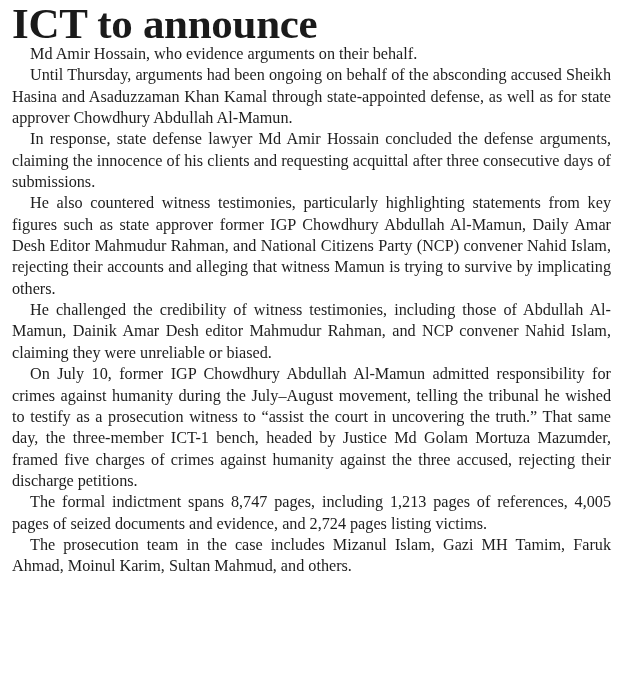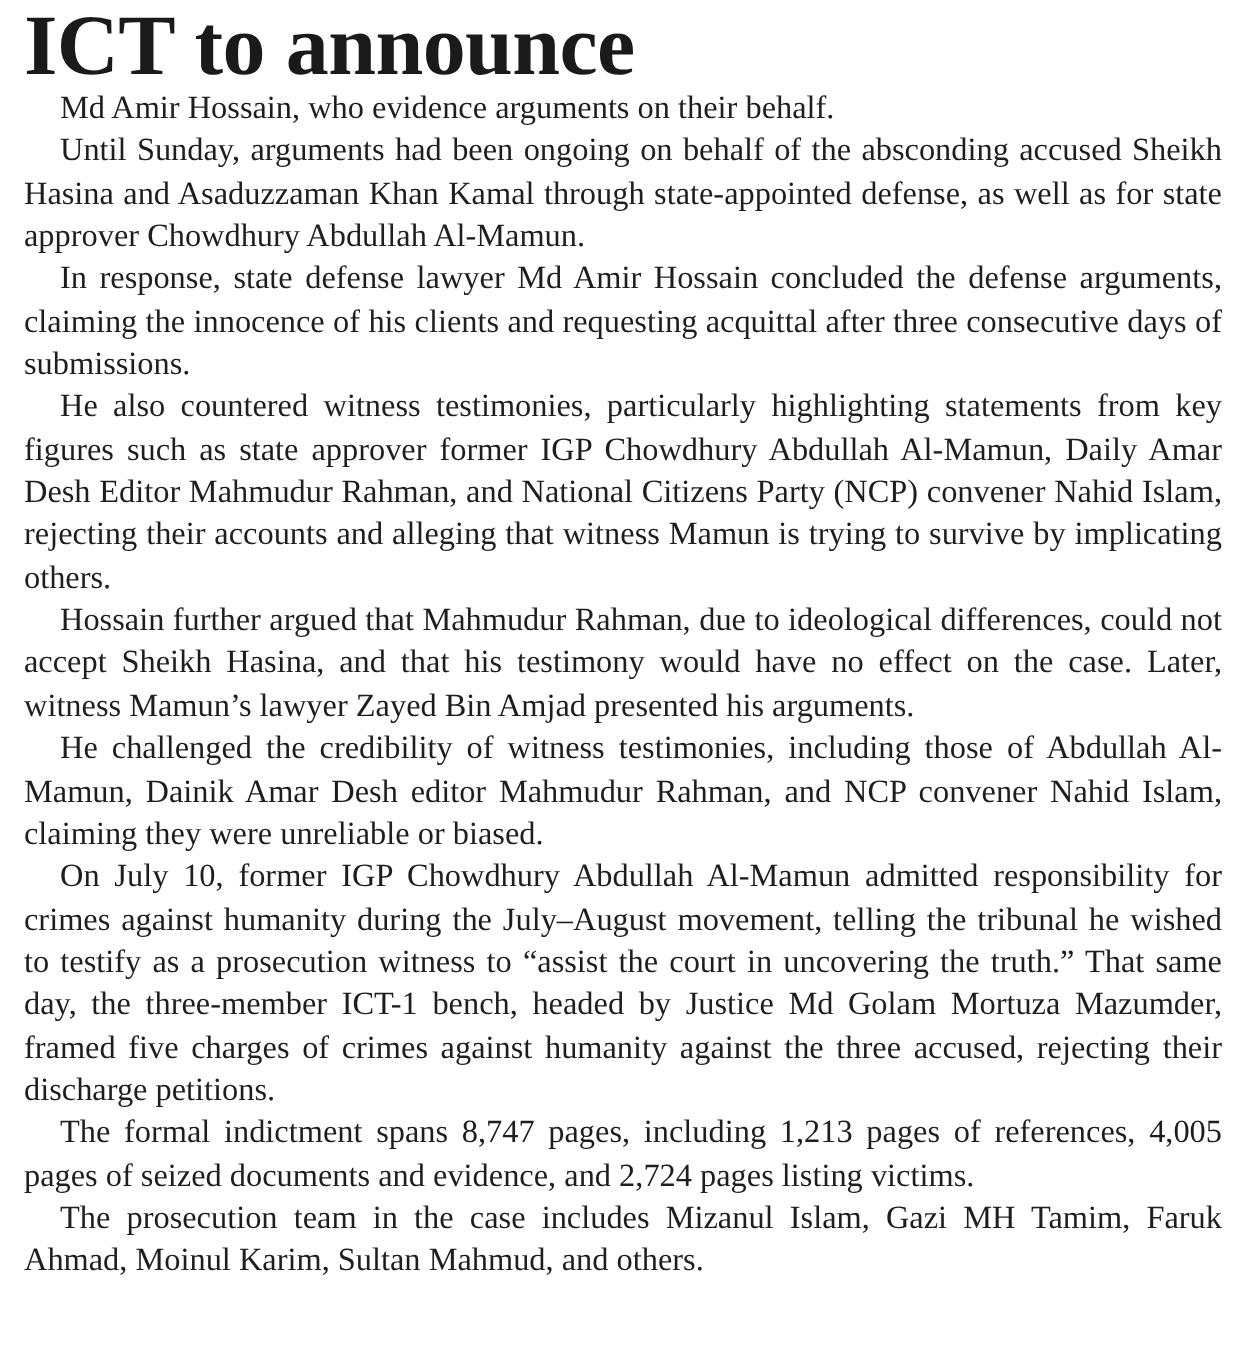--- a/index.html
+++ b/index.html
@@ -45,22 +45,21 @@
       text-indent: 18px;
     }
   </style>
 </head>
 <body>
 
 <div class="article">
   <h1 class="headline">ICT to announce</h1>
   <div class="body-text">
     <p style="text-indent:18px">Md Amir Hossain, who evidence arguments on their behalf.</p>
-    <p>Until Sunday, arguments had been ongoing on behalf of the absconding accused Sheikh Hasina and Asaduzzaman Khan Kamal through state-appointed defense, as well as for state approver Chowdhury Abdullah Al-Mamun.</p>
+    <p>Until Thursday, arguments had been ongoing on behalf of the absconding accused Sheikh Hasina and Asaduzzaman Khan Kamal through state-appointed defense, as well as for state approver Chowdhury Abdullah Al-Mamun.</p>
     <p>In response, state defense lawyer Md Amir Hossain concluded the defense arguments, claiming the innocence of his clients and requesting acquittal after three consecutive days of submissions.</p>
     <p>He also countered witness testimonies, particularly highlighting statements from key figures such as state approver former IGP Chowdhury Abdullah Al-­Mamun, Daily Amar Desh Editor Mahmudur Rahman, and National Citizens Party (NCP) convener Nahid Islam, rejecting their accounts and alleging that witness Mamun is trying to survive by implicating others.</p>
-    <p>Hossain further argued that Mahmudur Rahman, due to ideological differ­ences, could not accept Sheikh Hasina, and that his testimony would have no effect on the case. Later, witness Mamun’s lawyer Zayed Bin Amjad presented his arguments.</p>
     <p>He challenged the credibility of witness testimonies, including those of Abdullah Al-Mamun, Dainik Amar Desh editor Mahmudur Rahman, and NCP convener Nahid Islam, claiming they were unreliable or biased.</p>
     <p>On July 10, former IGP Chowdhury Abdullah Al-Mamun admitted responsi­bility for crimes against humanity during the July–August movement, telling the tribunal he wished to testify as a prosecution witness to “assist the court in uncovering the truth.”  That same day, the three-member ICT-1 bench, headed by Justice Md Golam Mortuza Mazumder, framed five charges of crimes against humanity against the three accused, rejecting their discharge petitions.</p>
     <p>The formal indictment spans 8,747 pages, including 1,213 pages of references, 4,005 pages of seized documents and evidence, and 2,724 pages listing victims.</p>
     <p>The prosecution team in the case includes Mizanul Islam, Gazi MH Tamim, Faruk Ahmad, Moinul Karim, Sultan Mahmud, and others.</p>
   </div>
 </div>
 
 </body></html>

